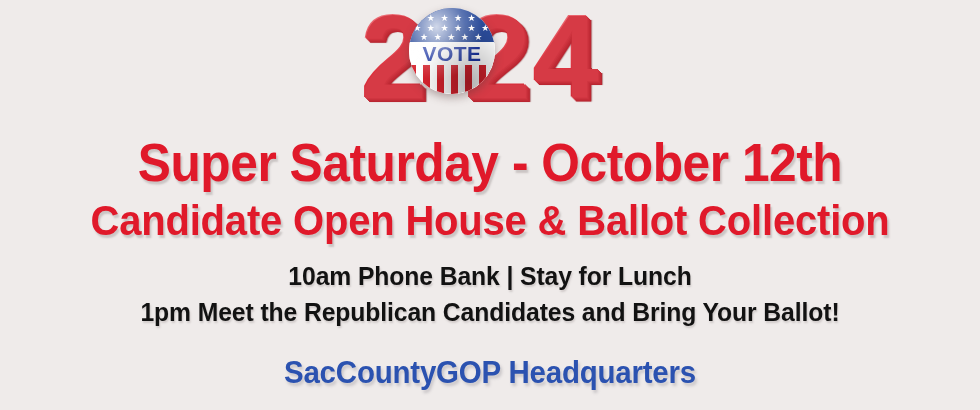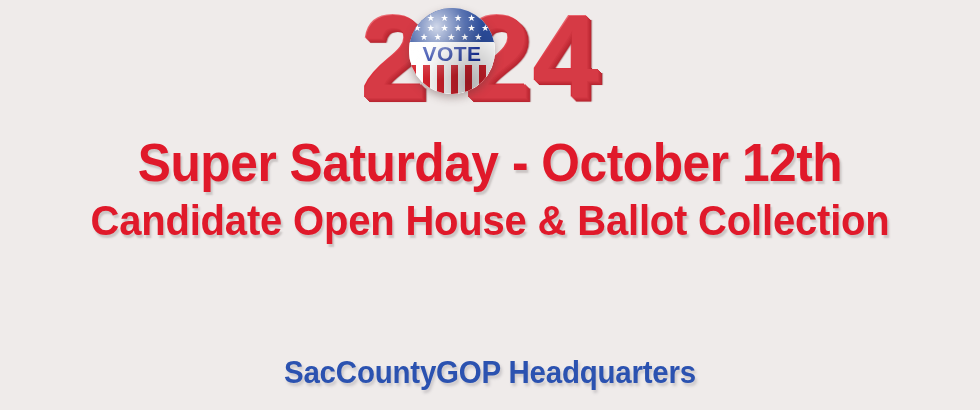--- a/index.html
+++ b/index.html
@@ -228,16 +228,20 @@
         <div class="vote-gloss"></div>
       </div>
 
     </div>
   </div>
 
   <div class="headline">Super Saturday - October 12th</div>
 
   <div class="subhead">Candidate Open House &amp; Ballot Collection</div>
 
+  <div class="detail-block">
+    <div class="detail-line">10am Phone Bank | Stay for Lunch</div>
+    <div class="detail-line wide">1pm Meet the Republican Candidates and Bring Your Ballot!</div>
+  </div>
 
   <div class="venue">SacCountyGOP Headquarters</div>
 
 </div>
 
 </body></html>

